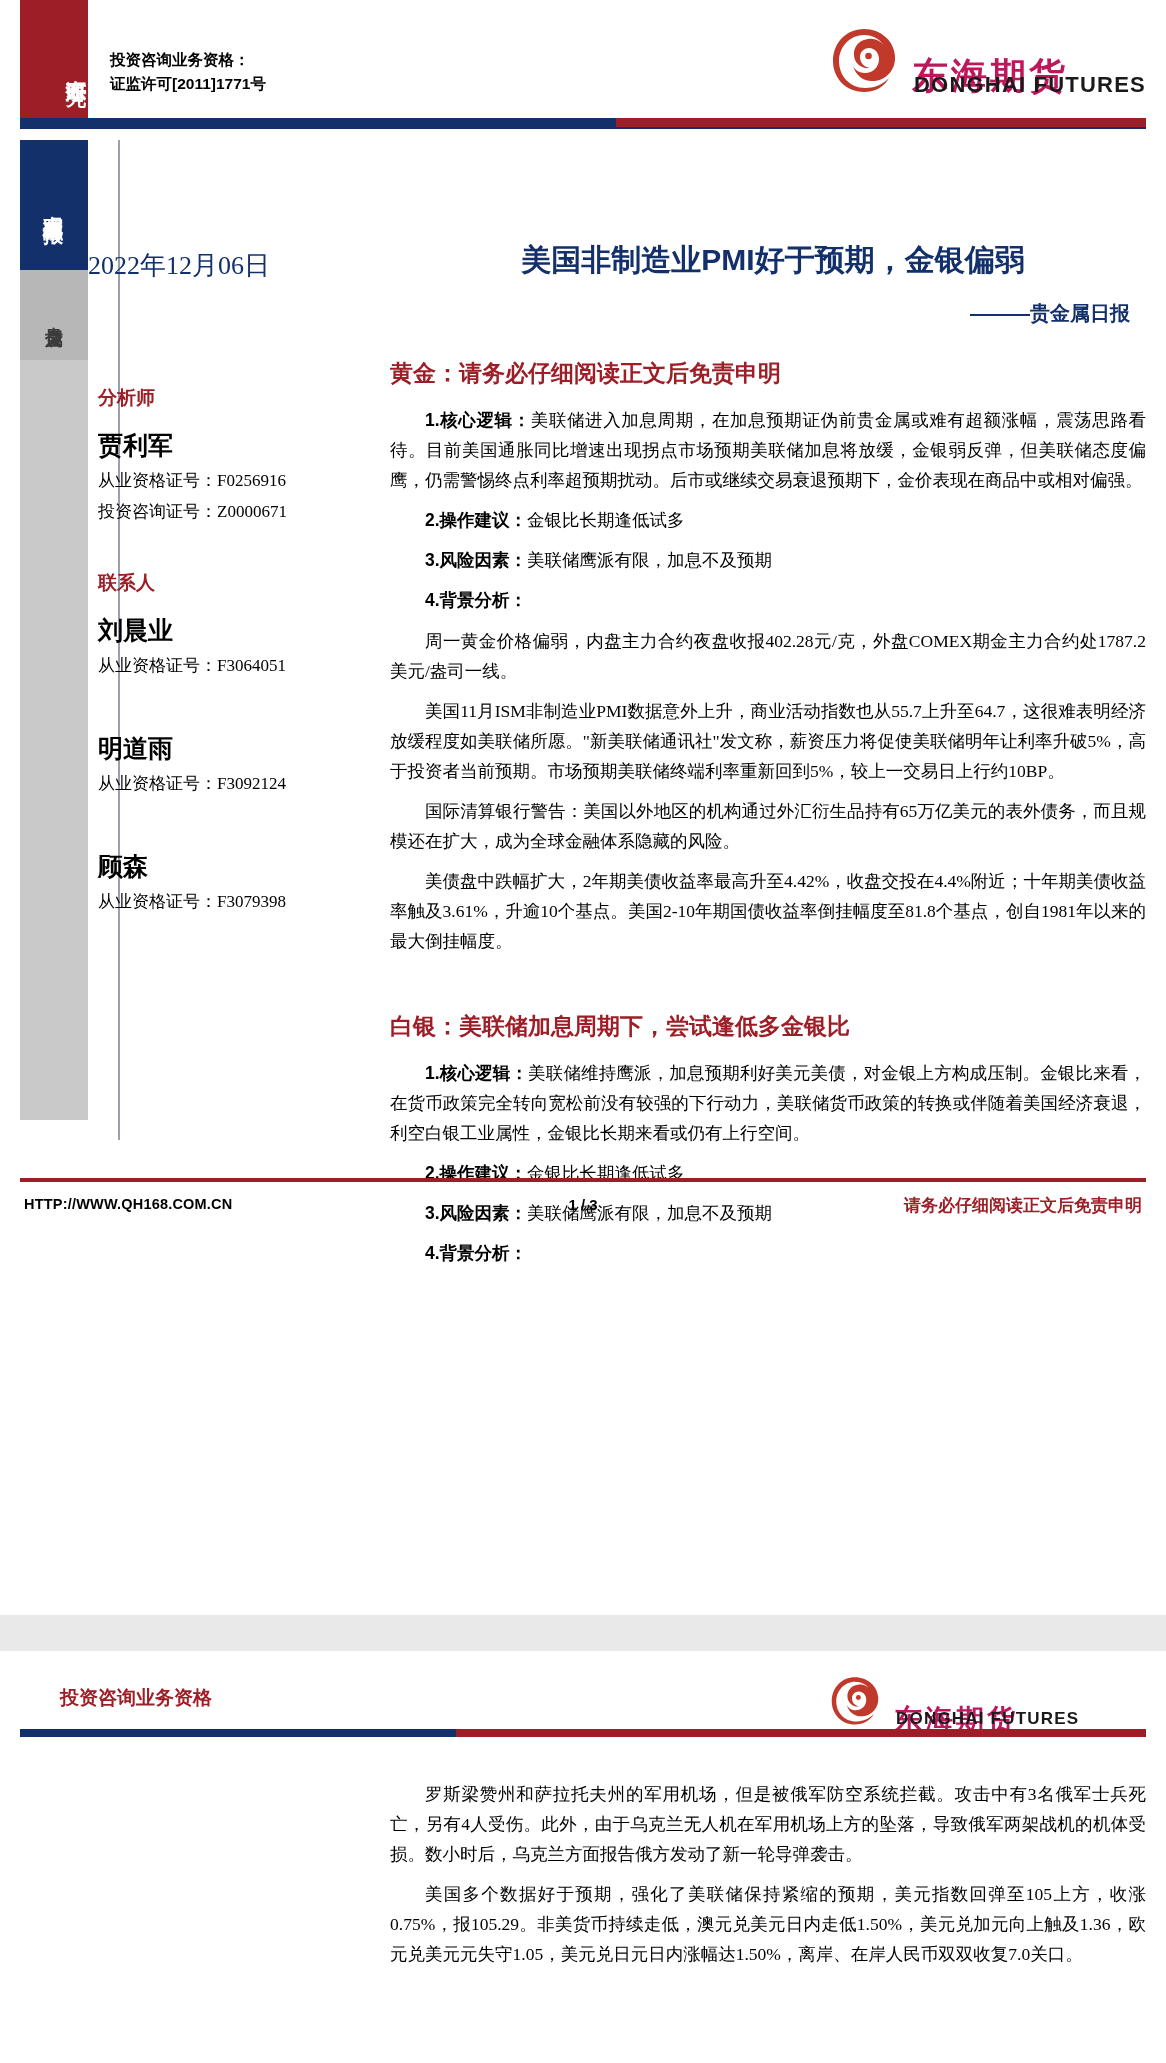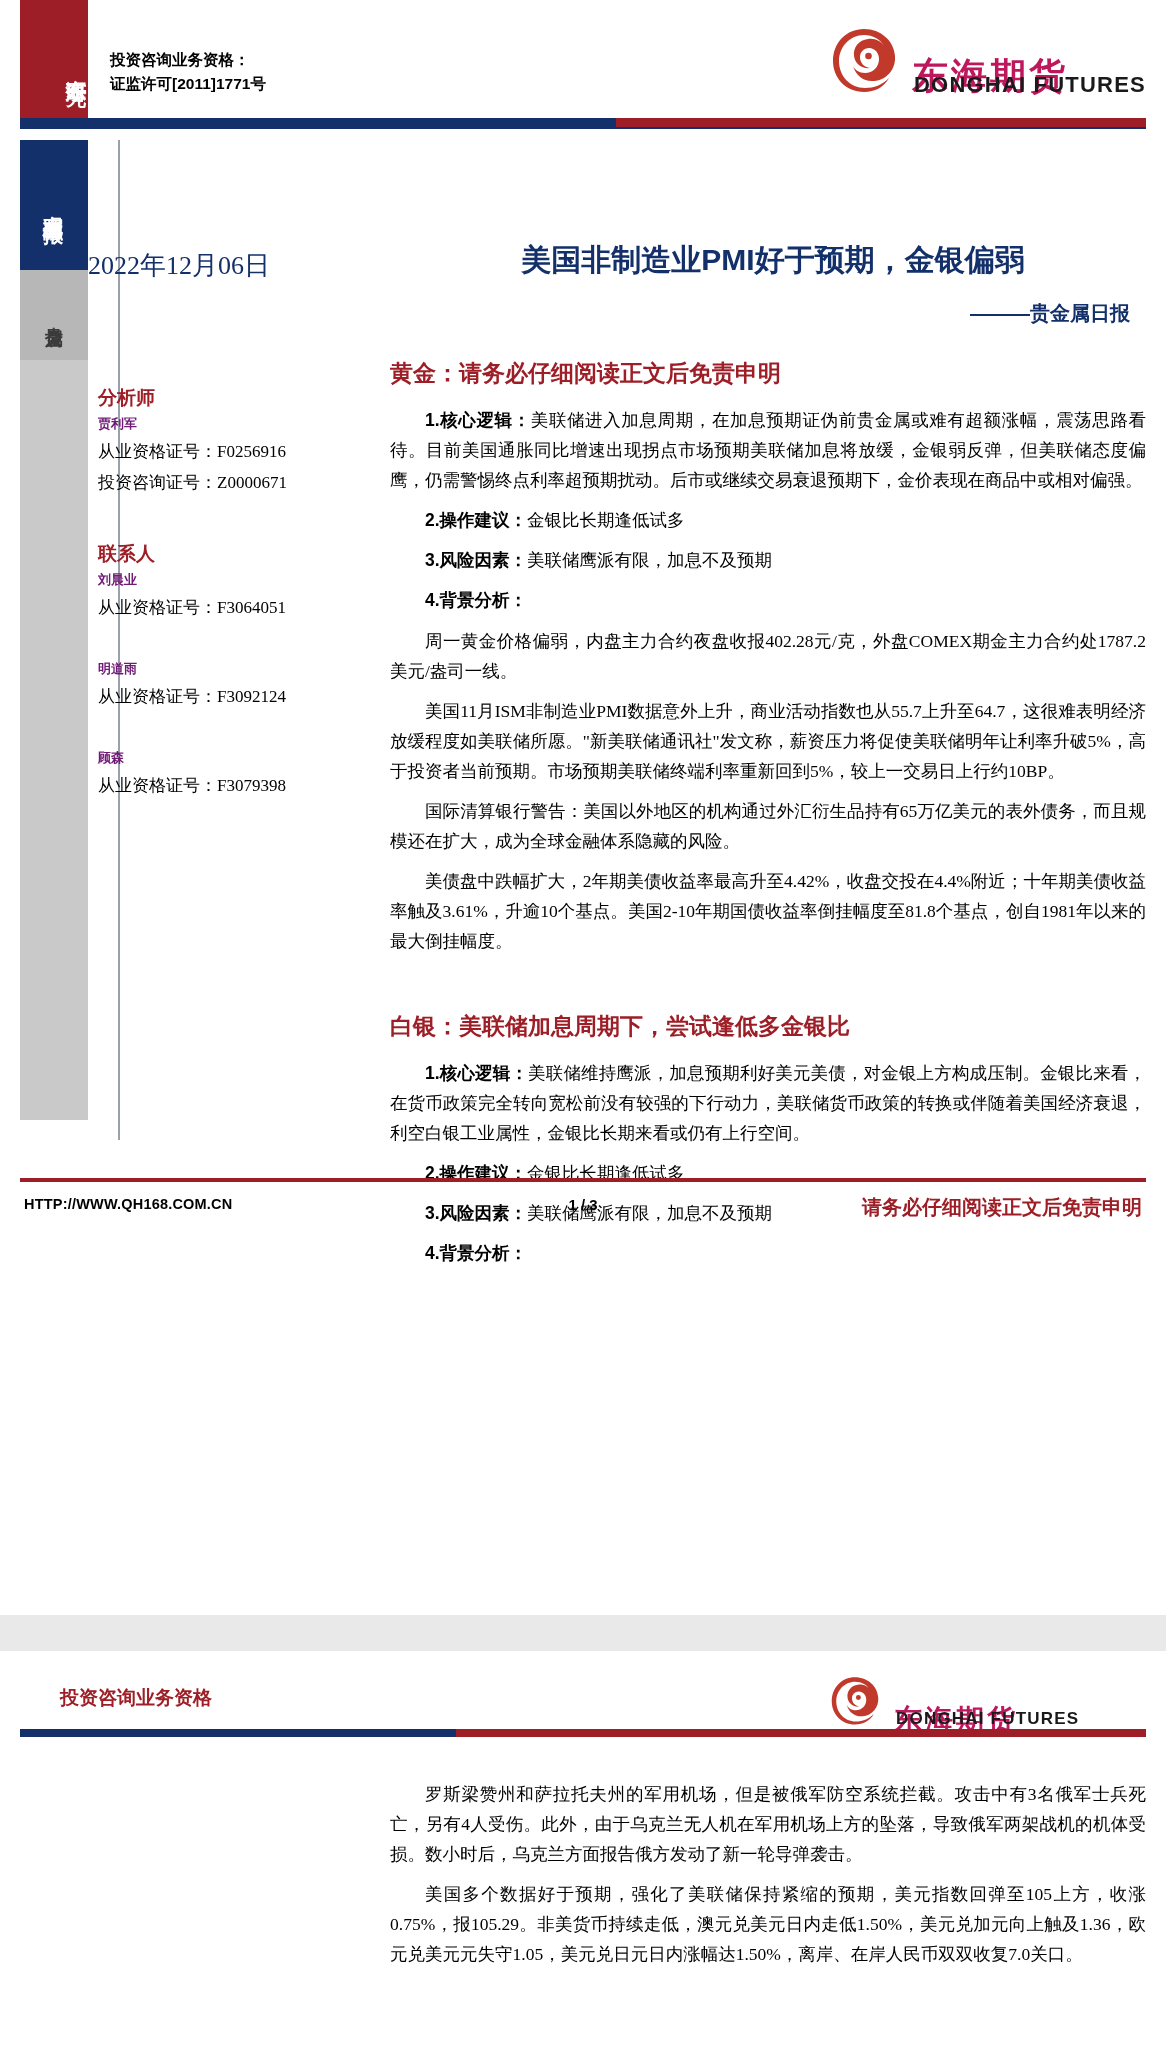--- a/index.html
+++ b/index.html
@@ -199,23 +199,23 @@
   .an-role {
     font-family: "Liberation Sans", sans-serif;
     font-weight: bold;
     font-size: 19px;
     color: #9d1e26;
     margin-top: 10px;
   }
   .an-name {
     font-family: "Liberation Sans", sans-serif;
     font-weight: bold;
-    font-size: 13px;
-    color: #701a75;
-    margin-top: 4px;
+    font-size: 25px;
+    color: #000000;
+    margin-top: 18px;
   }
   .an-line {
     font-size: 17px;
     color: #000;
     margin-top: 8px;
     line-height: 1.35;
   }
   .an-gap { height: 36px; }
 
   
@@ -271,21 +271,21 @@
     font-family: "Liberation Sans", sans-serif;
     font-weight: bold;
     font-size: 15px;
   }
   .foot-right {
     position: absolute;
     right: 24px;
     top: 1194px;
     font-family: "Liberation Sans", sans-serif;
     font-weight: bold;
-    font-size: 20px;
+    font-size: 17px;
     color: #9d1e26;
   }
   .page-gap {
     width: 1166px;
     height: 36px;
     background: #e9e9e9;
   }
 
   
   #page2 { height: 712px; }

